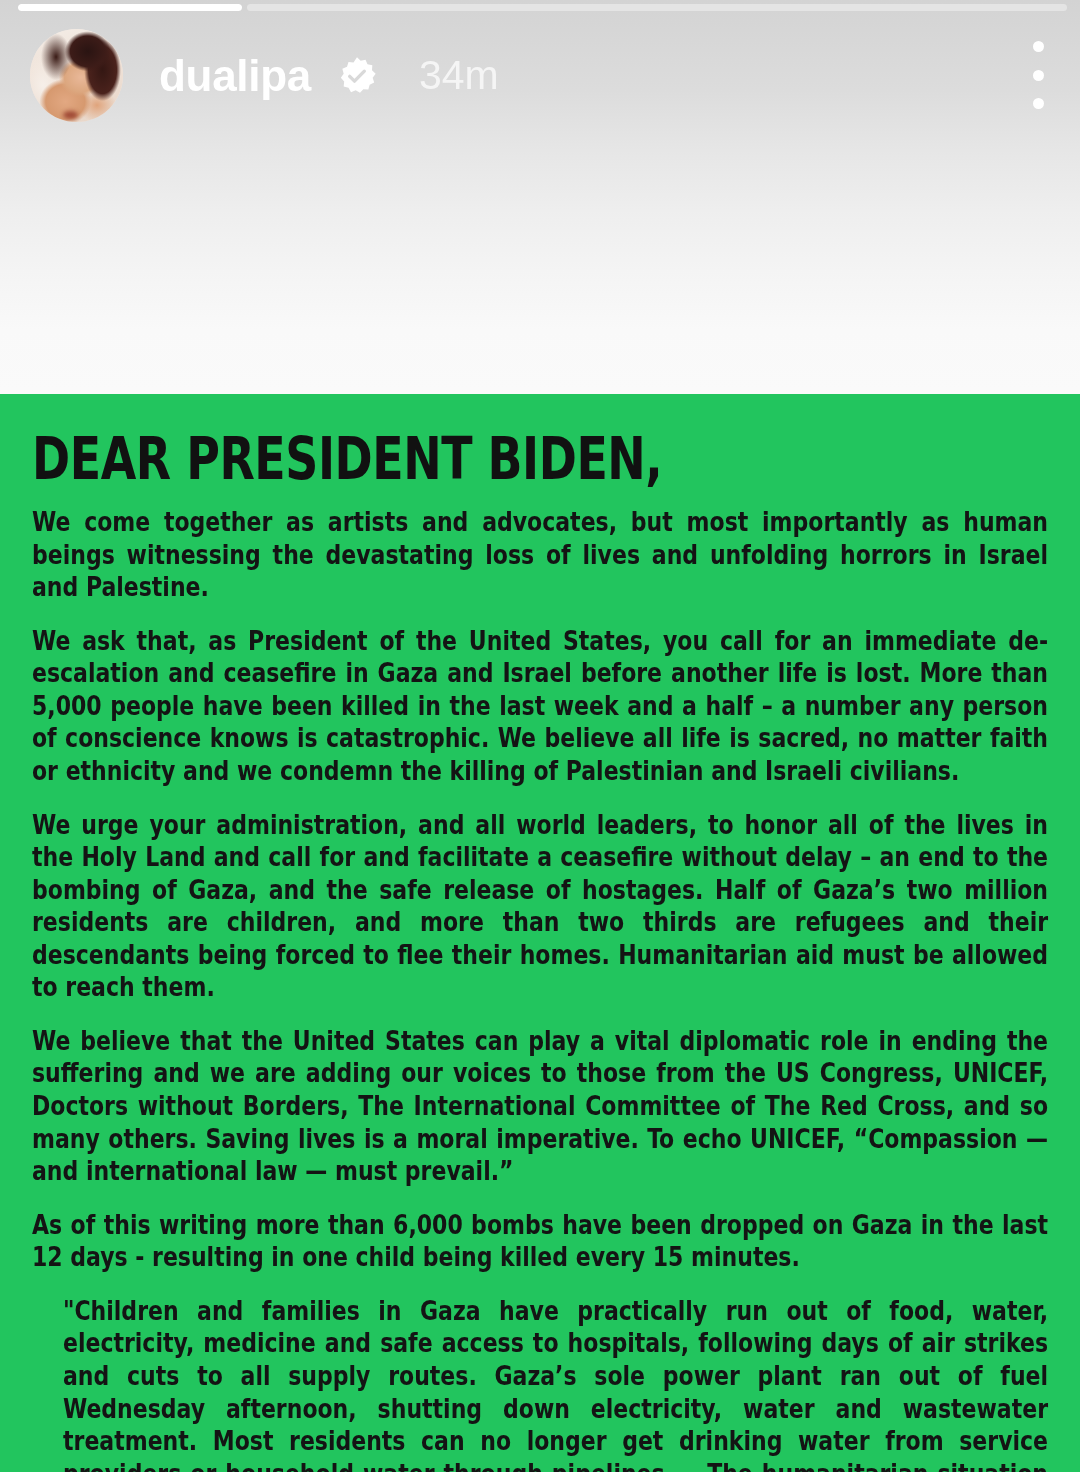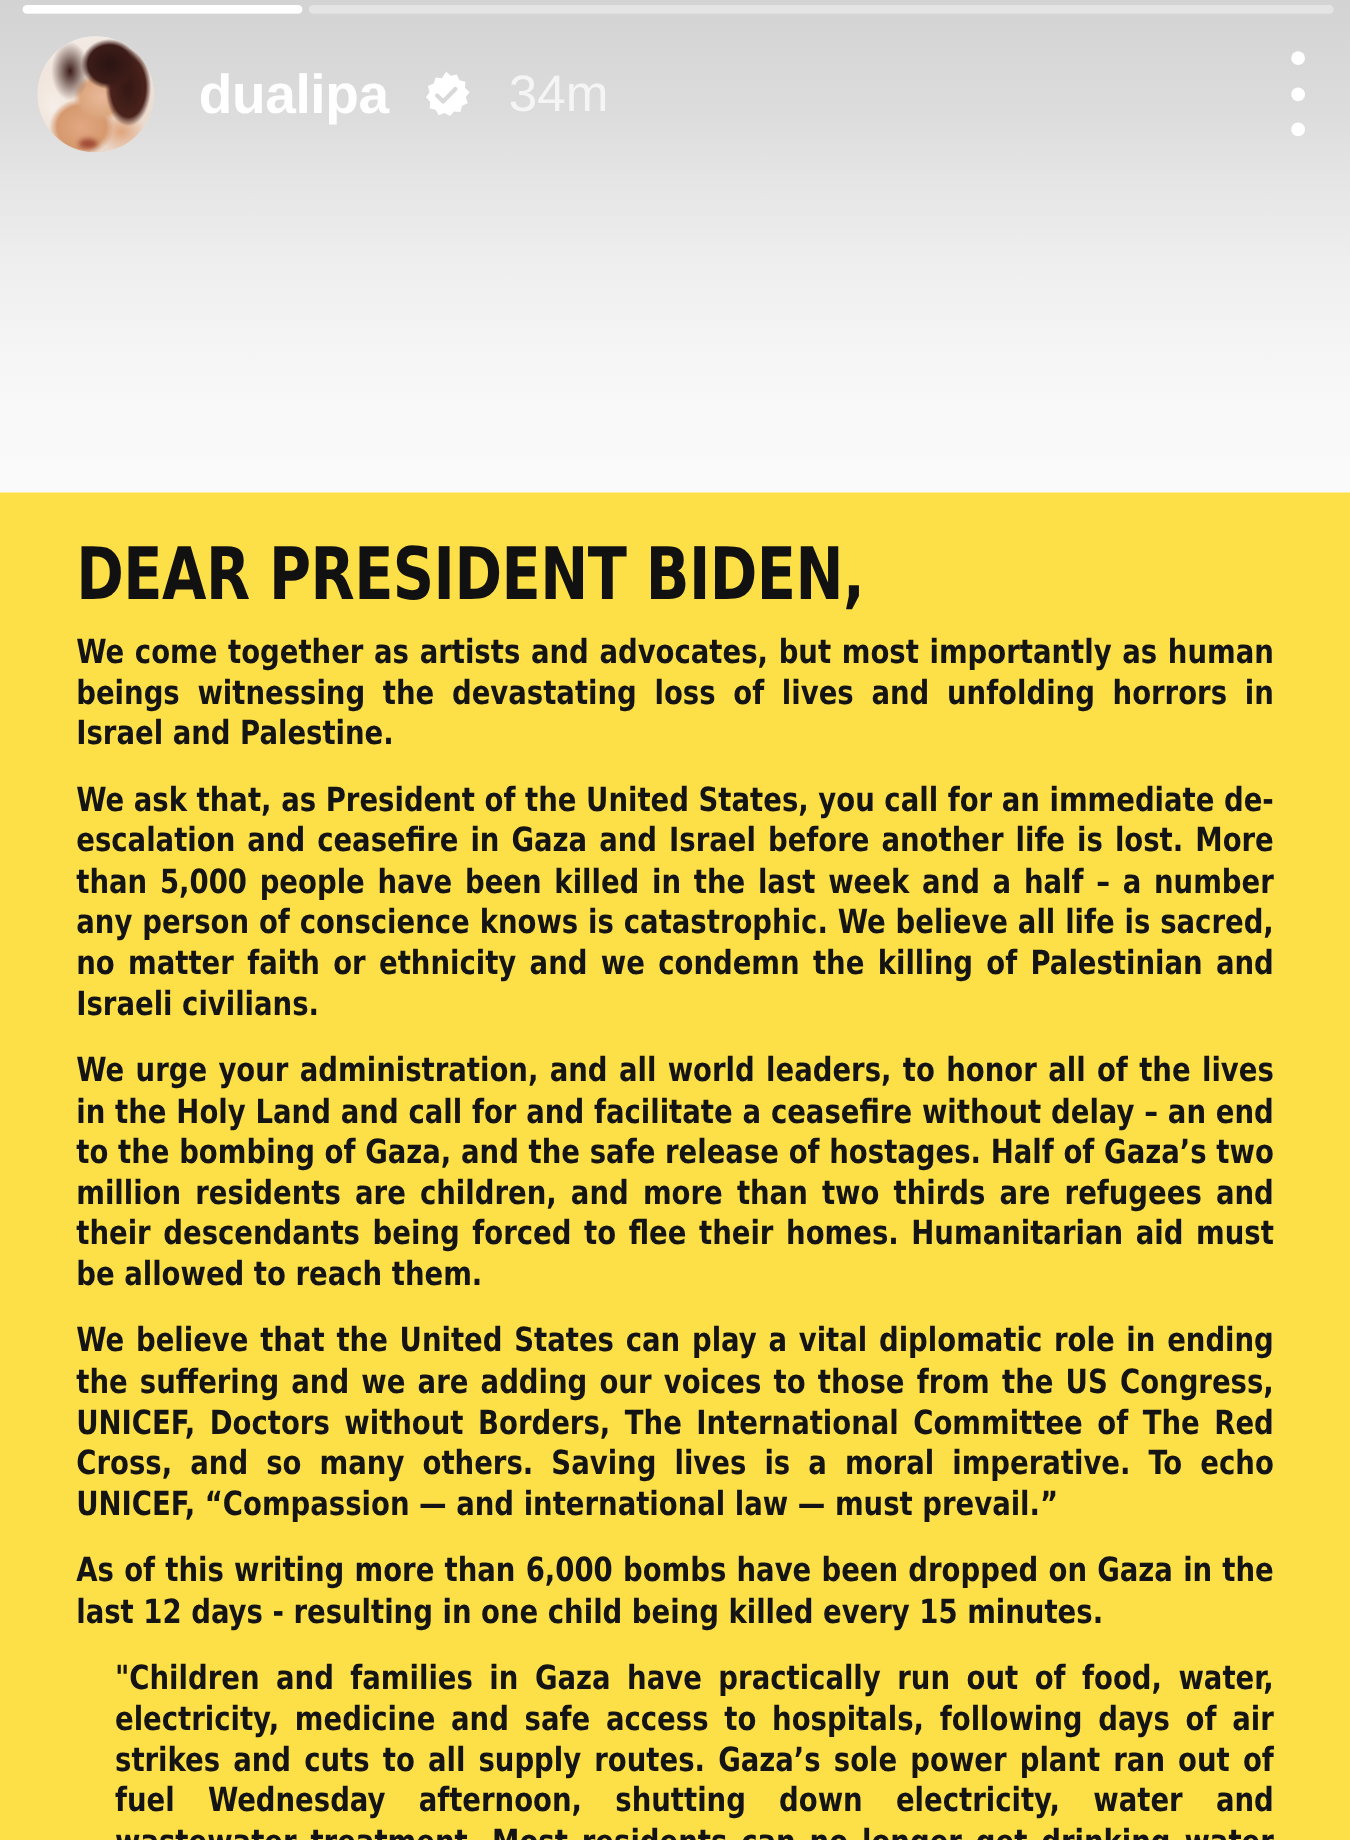--- a/index.html
+++ b/index.html
@@ -118,21 +118,21 @@
 
   .verified-badge {
     margin-left: 26px;
     width: 40px;
     height: 40px;
     flex: 0 0 auto;
     display: block;
   }
 
   .time-ago {
-    margin-left: 30px;
+    margin-left: 42px;
     color: rgba(255,255,255,0.72);
     font-size: 41px;
     font-weight: 400;
     line-height: 1;
     white-space: nowrap;
   }
 
   .kebab-menu {
     position: absolute;
     right: 22px;
@@ -153,22 +153,22 @@
     background: #ffffff;
   }
 
   
   .letter {
     position: absolute;
     top: 394px;
     left: 0;
     width: 1080px;
     height: 1078px;
-    background: #fde047;
-    padding: 0 61px;
+    background: #22c55e;
+    padding: 0 32px;
   }
 
   .letter-title {
     margin-top: 36px;
     font-family: "Liberation Sans Narrow", "DejaVu Sans Condensed", "Liberation Sans", sans-serif;
     font-size: 58px;
     font-weight: 700;
     letter-spacing: -0.5px;
     color: #111111;
     line-height: 1.0;

